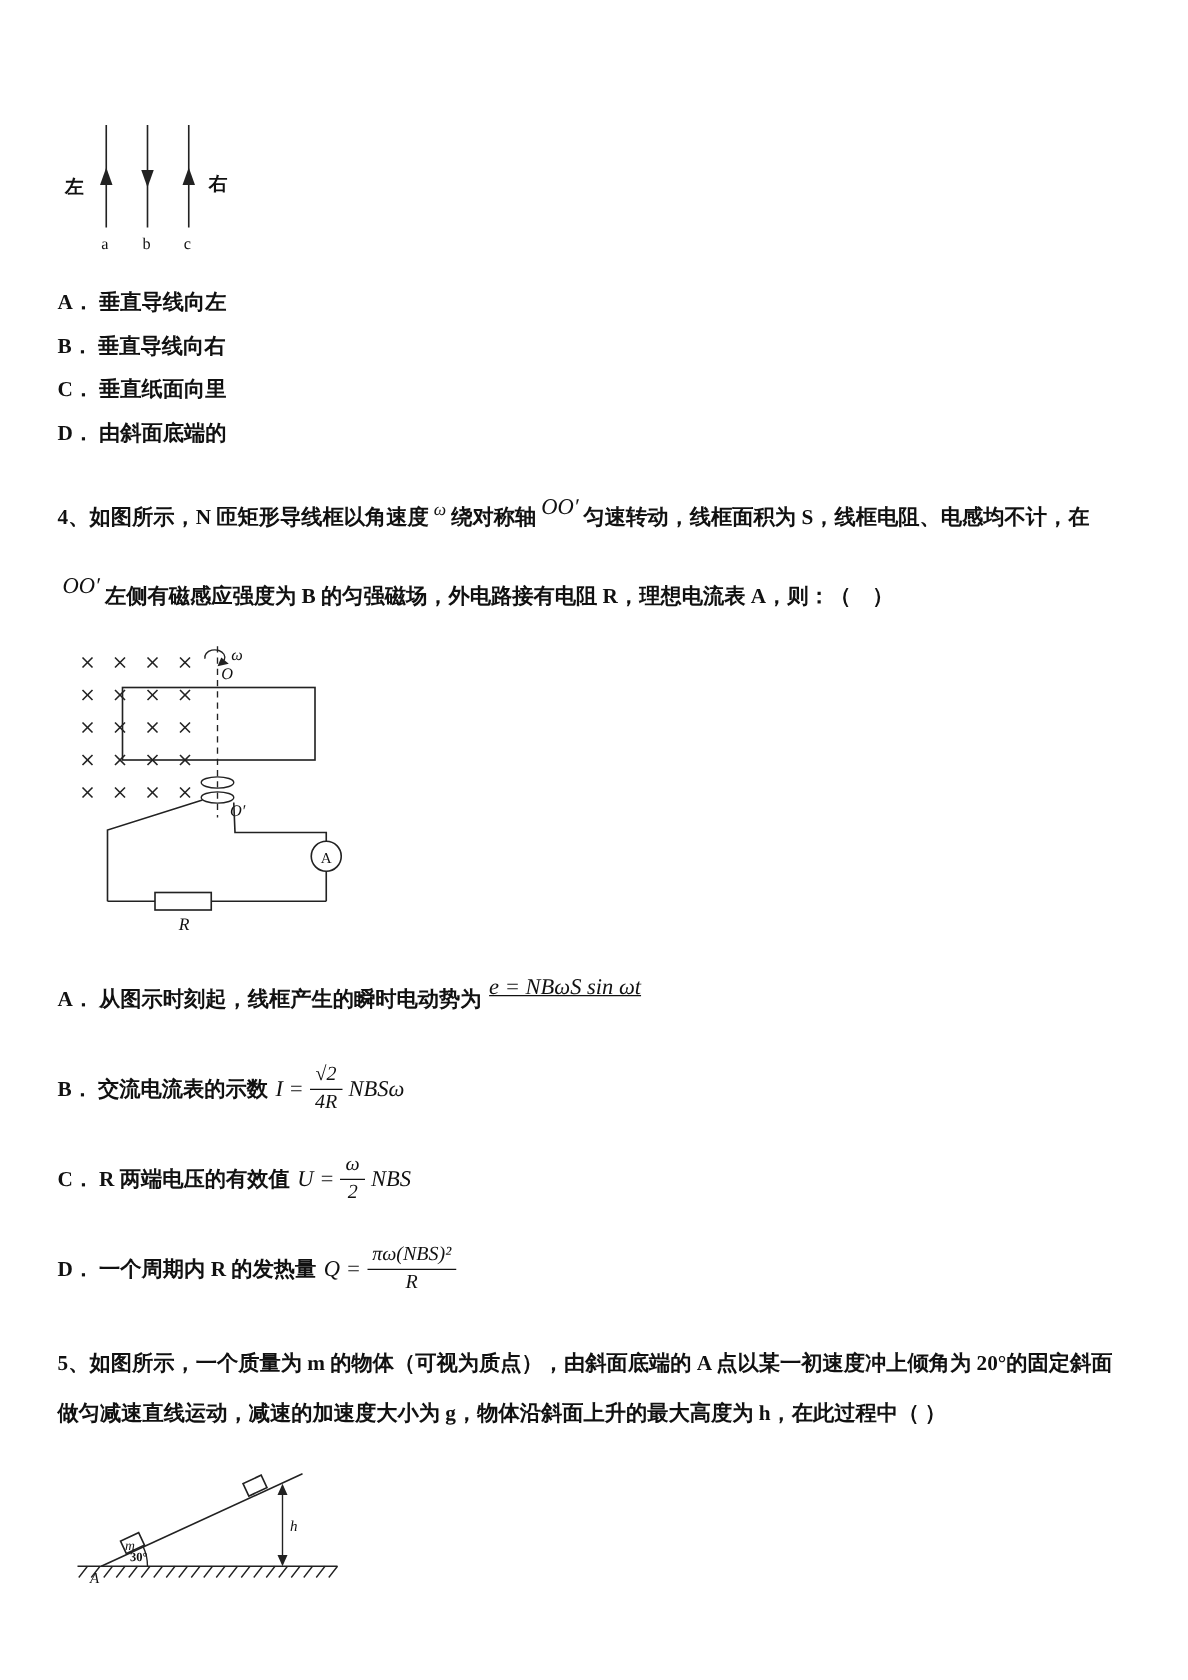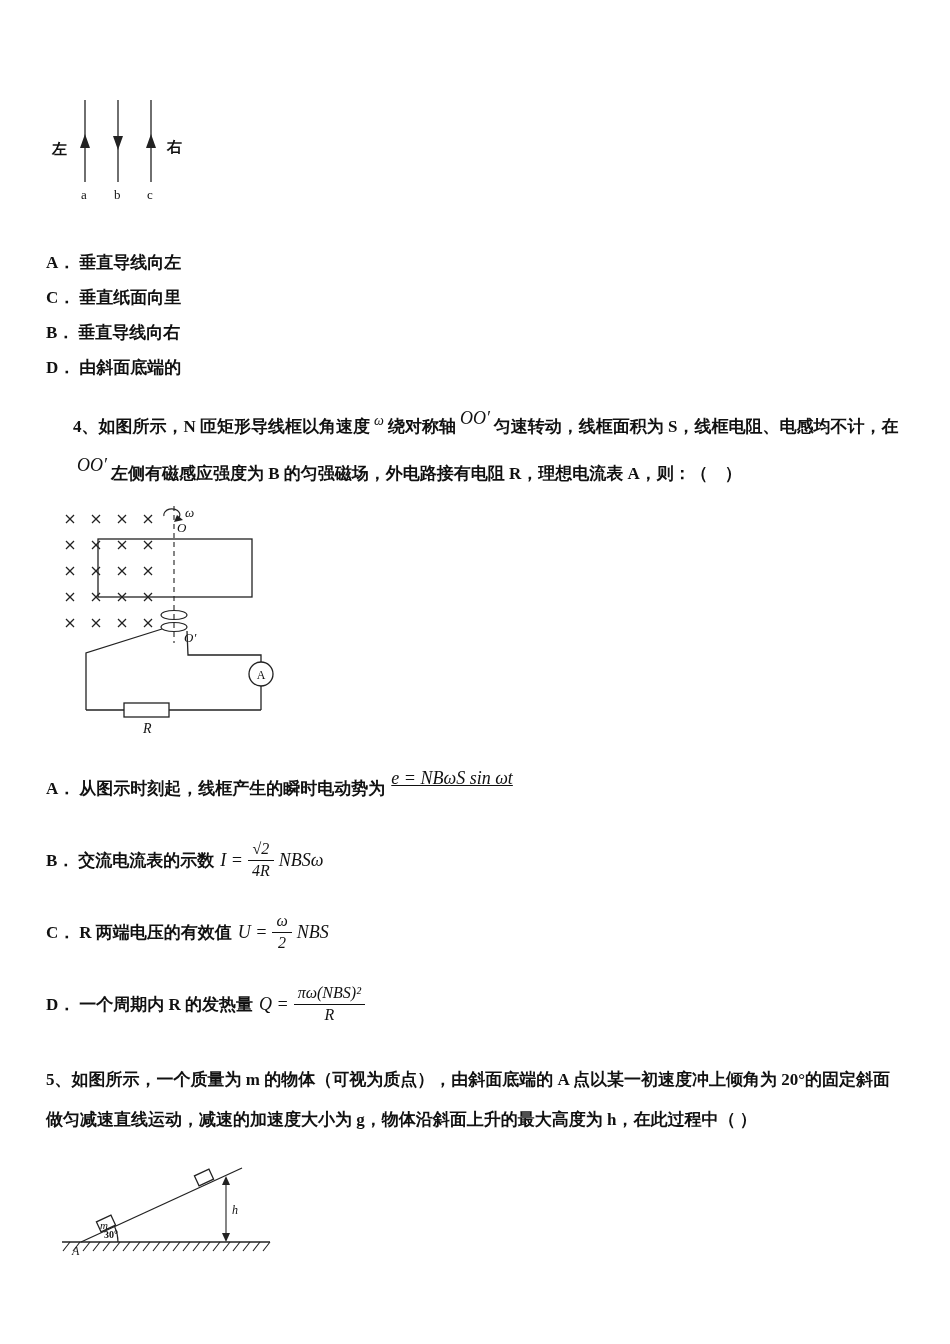--- a/index.html
+++ b/index.html
@@ -6,26 +6,26 @@
   html,body { background:#ffffff; }
   .page {
     width:950px; height:1344px; margin:0 auto; background:#ffffff; color:#111;
     font-family:"Liberation Serif","DejaVu Serif",serif;
     padding:96px 45px 30px 46px; overflow:hidden; position:relative;
   }
   .cn { font-weight:bold; }
   svg { display:block; }
   svg text { font-family:"Liberation Serif","DejaVu Serif",serif; fill:#111; }
   .fig1-wrap { margin-left:4px; }
-  .q3-opts { margin-top:39px; }
+  .q3-opts { margin-top:18px; }
   .q3-opts .row { font-size:17px; line-height:35px; font-weight:bold; }
   .olabel { font-weight:bold; margin-right:4px; }
   .otext { font-weight:bold; }
   .stem { font-size:17px; font-weight:bold; width:860px; }
-  .stem-q4 { margin-top:14px; line-height:38px;margin-left:27px; }
+  .stem-q4 { margin-top:14px; line-height:54px; }
   .stem-q5 { margin-top:34px; line-height:40px; }
   .imath { font-style:italic; font-weight:normal; margin:0 4px; }
   .sup-m { vertical-align:7px; font-size:14px; }
   .raised-m { vertical-align:8px; font-size:18px; }
   .circuit-wrap { margin:10px 0 0 8px; }
   .opt-m { display:flex; align-items:center; font-size:17px; margin-top:28px; min-height:44px; }
   .opt-m .otext { white-space:nowrap; }
   .math { display:inline-flex; align-items:center; gap:5px; font-style:italic; font-weight:normal; font-size:18px; margin-left:6px; }
   .math.raise { position:relative; top:-10px;text-decoration:underline; }
   .frac { display:inline-flex; flex-direction:column; text-align:center; vertical-align:middle; line-height:1.15; font-size:16px; }
@@ -59,24 +59,24 @@
       <text x="64" y="103" font-size="13">b</text>
       <text x="97" y="103" font-size="13">c</text>
     </svg>
   </div>
 
   <div class="q3-opts">
     <div class="row">
       <span class="olabel">A．</span><span class="otext">垂直导线向左</span>
     </div>
     <div class="row">
+      <span class="olabel">B．</span><span class="otext">垂直导线向右</span>
+    </div>
+    <div class="row">
       <span class="olabel">C．</span><span class="otext">垂直纸面向里</span>
-    </div>
-    <div class="row">
-      <span class="olabel">B．</span><span class="otext">垂直导线向右</span>
     </div>
     <div class="row">
       <span class="olabel">D．</span><span class="otext">由斜面底端的</span>
     </div>
   </div>
 
   <p class="stem stem-q4"><span class="cn">4、如图所示，N 匝矩形导线框以角速度</span><span class="imath sup-m">ω</span><span class="cn">绕对称轴</span><span class="imath raised-m">OO′</span><span class="cn">匀速转动，线框面积为 S，线框电阻、电感均不计，在</span><span class="imath raised-m">OO′</span><span class="cn">左侧有磁感应强度为 B 的匀强磁场，外电路接有电阻 R，理想电流表 A，则：（　）</span></p>
 
   <div class="circuit-wrap">
     <svg width="232" height="235" viewBox="0 0 232 235">

